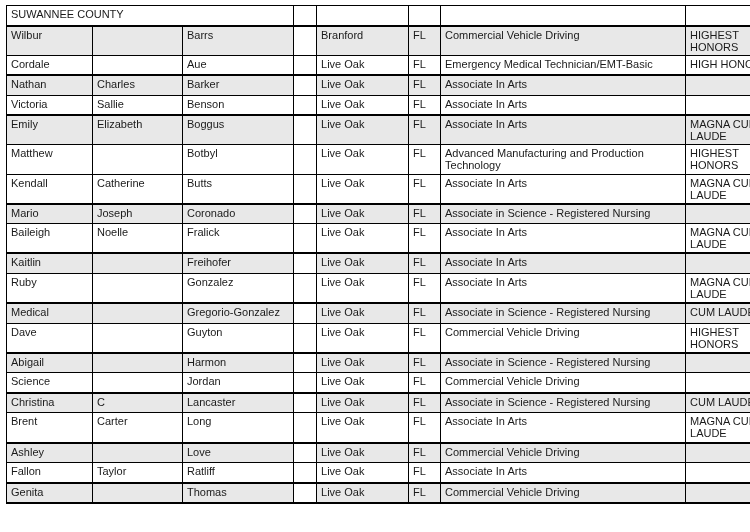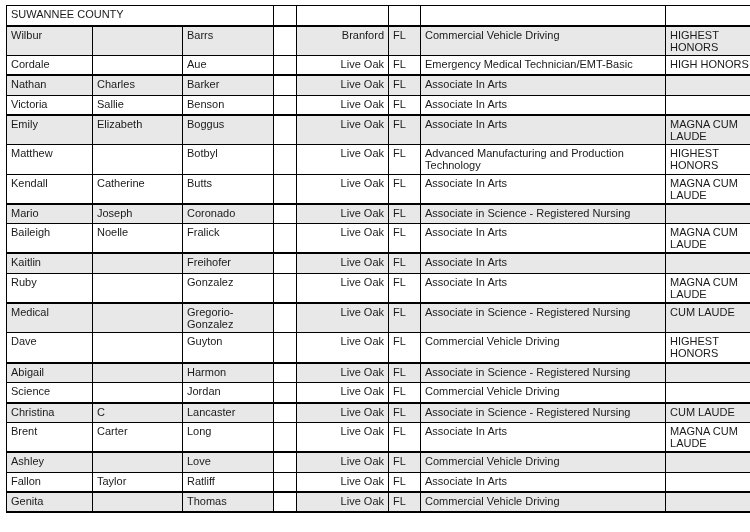--- a/index.html
+++ b/index.html
@@ -32,23 +32,23 @@
     color: var(--text-color, #1a1a1a);
     overflow: hidden;
   }
   tr { height: 20px; }
   tr.header-row td { background: #ffffff; }
   tr.shaded td { background: var(--row-shade, #e8e8e8); border-top-width: 2px; }
   tr.shaded td.col-blank { background: #ffffff; }
   td.col-blank { background: #ffffff; }
   .col-first  { width: 86px; }
   .col-middle { width: 90px; }
-  .col-last   { width: 91px; }
+  .col-last   { width: 111px; }
   .col-blank  { width: 23px; }
-  .col-city   { width: 92px; text-align: right; }
+  .col-city   { width: 92px; }
   .col-state  { width: 32px; }
   .col-program{ width: 245px; }
   .col-honors { width: 100px; }
 </style>
 </head>
 <body>
 
 <div class="page" style="--page-bg: #ffffff; --row-shade: #e8e8e8; --border-color: #000000; --text-color: #1a1a1a;">
   <table class="grad-table">
     <colgroup>

